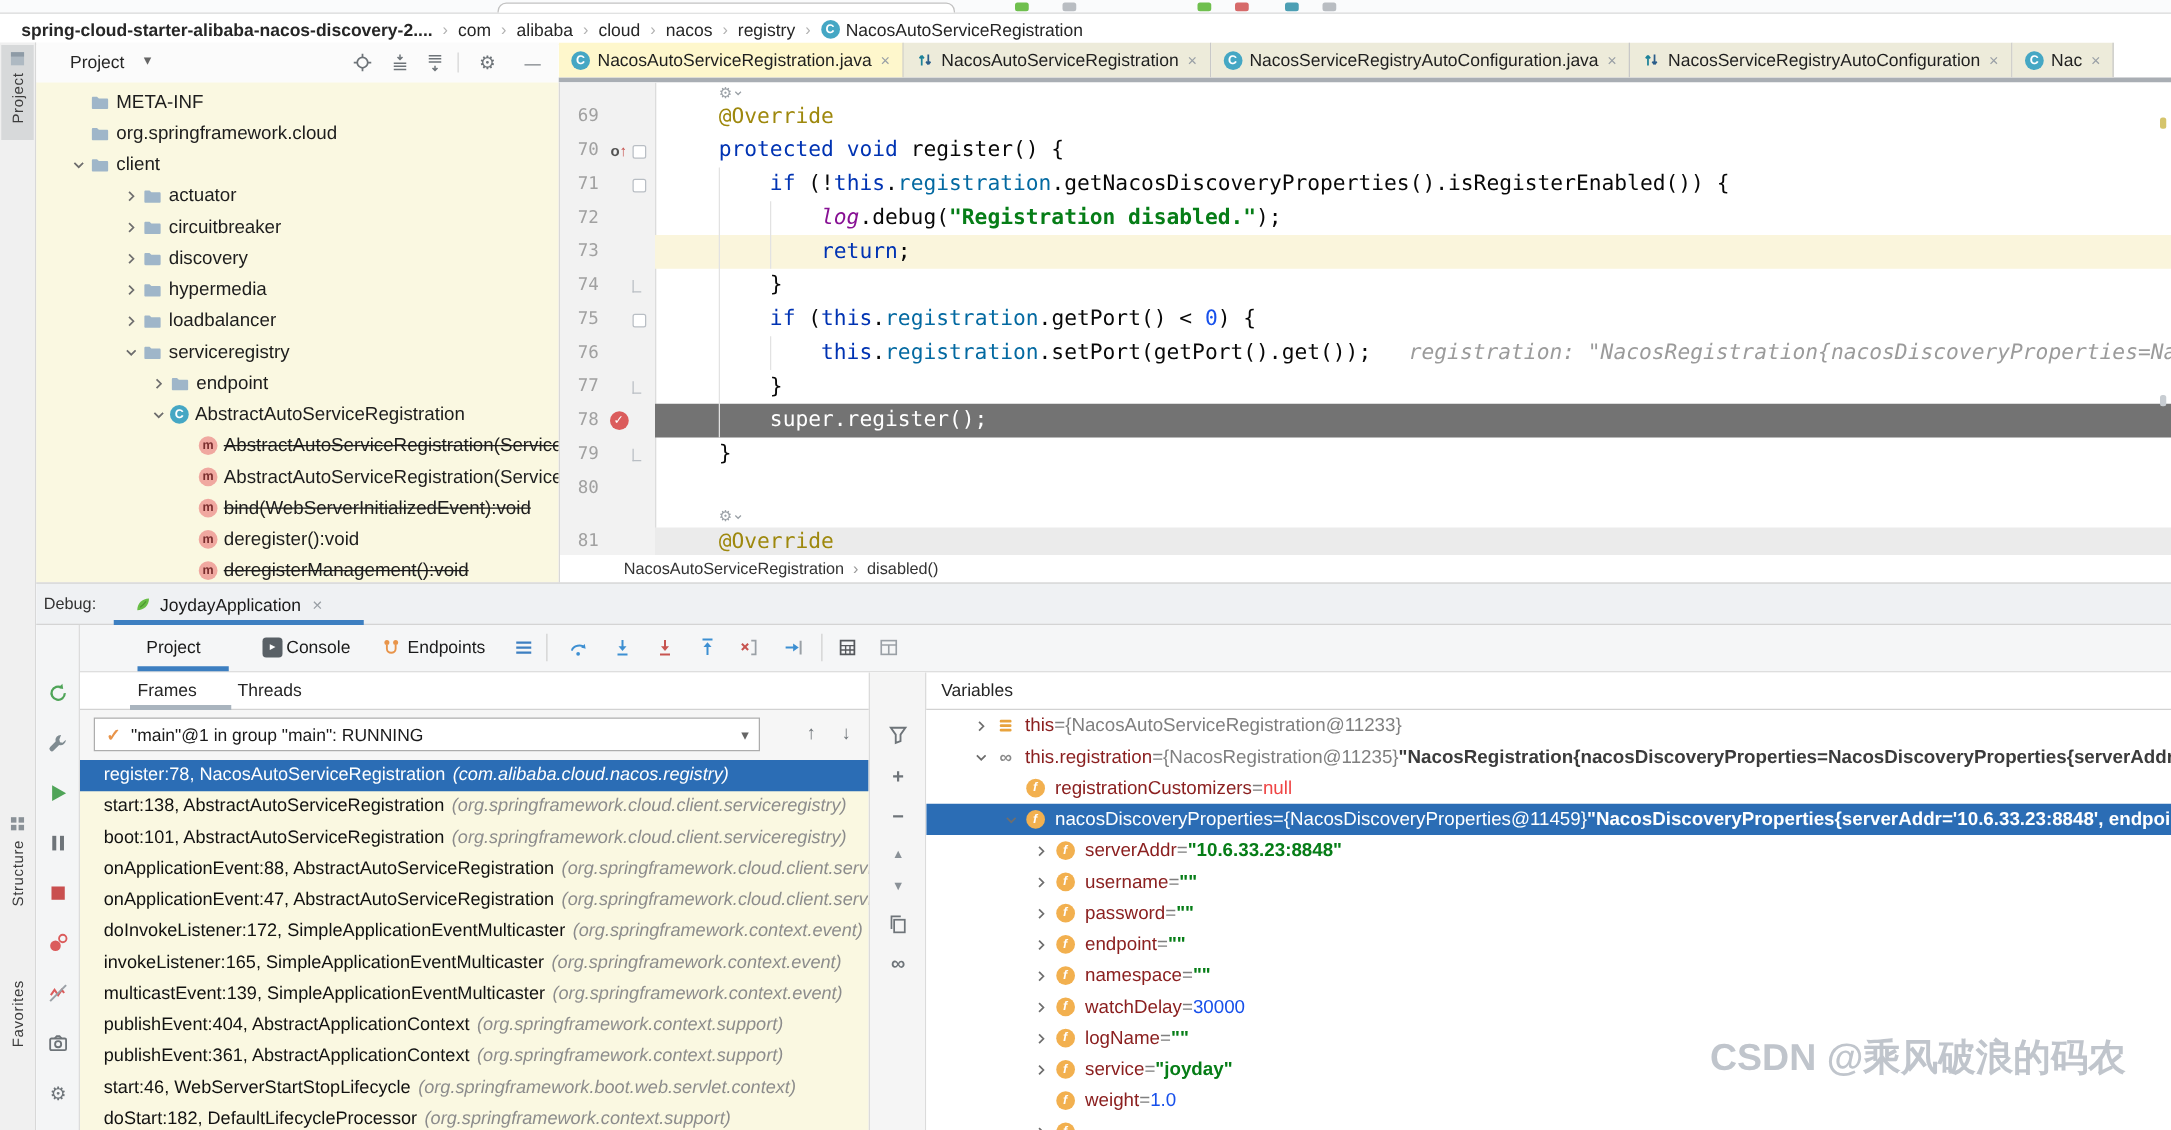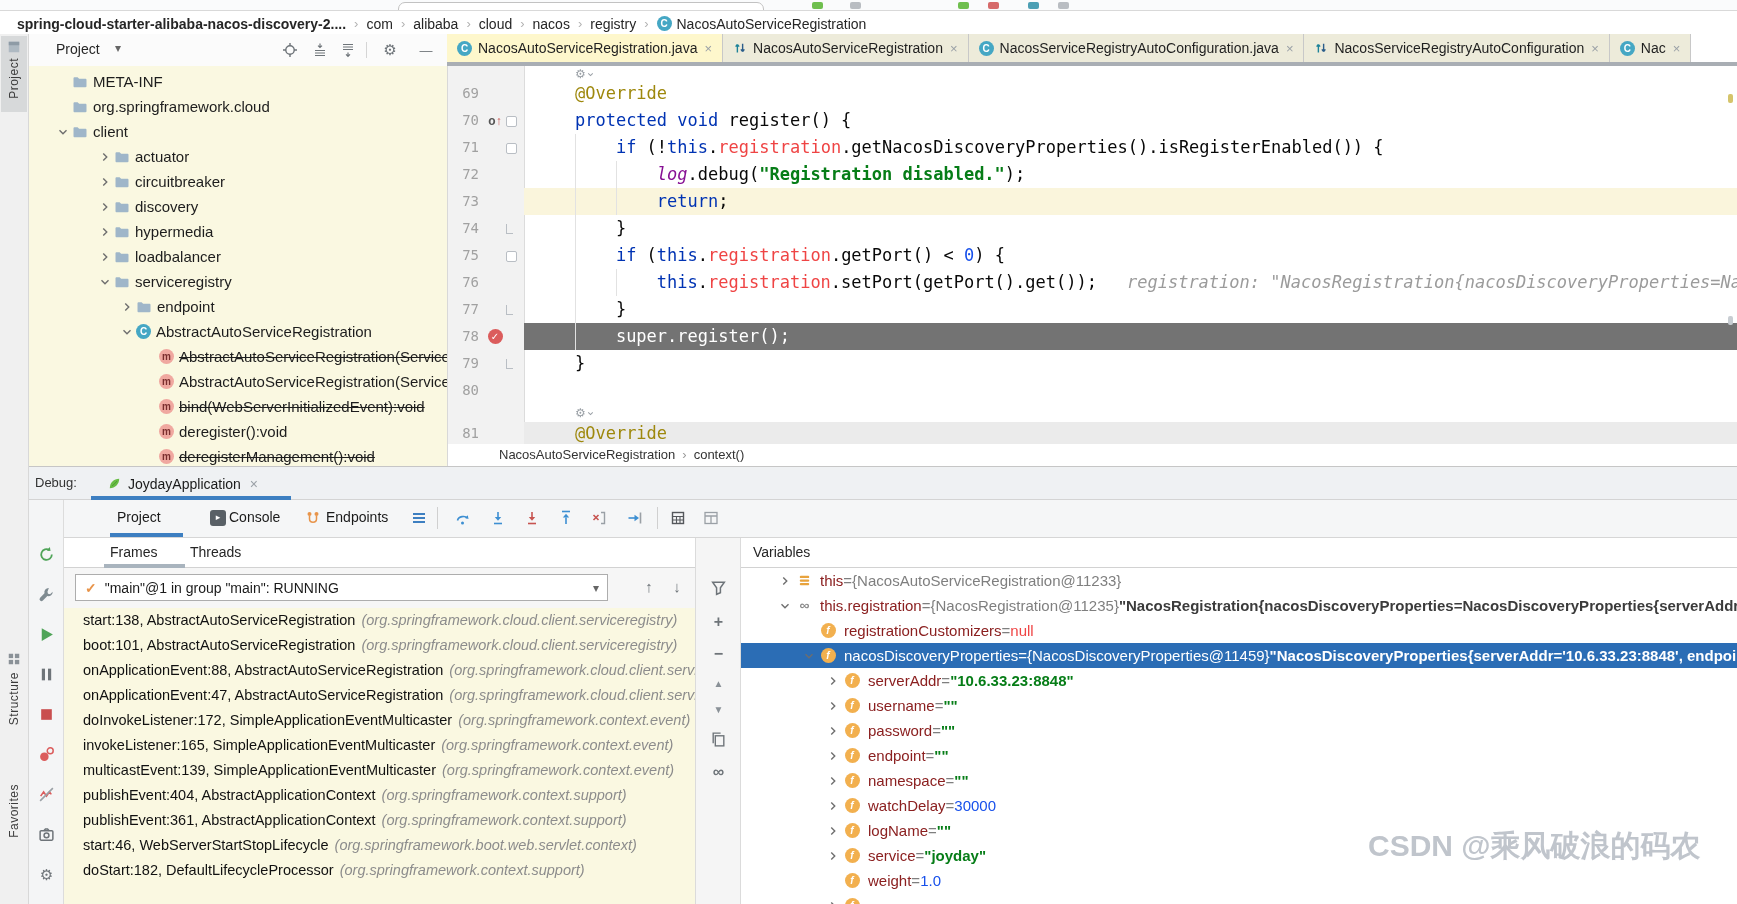--- a/index.html
+++ b/index.html
@@ -61,21 +61,21 @@
   .eline .fold{position:absolute;left:58px;top:9px;width:9px;height:9px;border:1px solid #b9bec4;border-radius:2px;background:#fff;}
   .eline .fold.end{border:none;border-left:1px solid #b9bec4;border-bottom:1px solid #b9bec4;border-radius:0;width:6px;background:transparent;}
   .eline .codecell{position:absolute;left:76px;right:0;top:0;bottom:0;padding-left:10px;
         font:17px/27px "DejaVu Sans Mono",monospace;white-space:pre;overflow:hidden;}
   .eline.caret .codecell{background:#faf5dc;}
   .eline.exec .codecell{background:#737373;}
   .bpdot{width:15px;height:15px;border-radius:50%;background:#db5c5c;color:#fff;font-size:10px;line-height:15px;text-align:center;}
   .ovr{font-size:12px;font-weight:bold;color:#555;}
   .ovr b{color:#c75450;}
   .tk-k{color:#0033b3;} .tk-p{color:#080808;} .tk-a{color:#9e880d;} .tk-s{color:#067d17;font-weight:bold;}
-  .tk-f{color:#ef4444;} .tk-l{color:#871094;font-style:italic;} .tk-n{color:#1750eb;} .tk-w{color:#fff;}
+  .tk-f{color:#0369a1;} .tk-l{color:#871094;font-style:italic;} .tk-n{color:#1750eb;} .tk-w{color:#fff;}
   .hint{color:#9b9b9b;font-style:italic;padding-left:30px;}
   .iguide{position:absolute;width:1px;background:#e2e2e2;}
   #sticky81{position:absolute;left:0;top:356px;width:100%;height:22px;}
   #sticky81 .band{position:absolute;left:76px;right:0;top:0;bottom:0;background:#ebebeb;
         font:17px/22px "DejaVu Sans Mono",monospace;white-space:pre;color:#9e880d;padding-left:10px;}
   #sticky81 .num{position:absolute;left:0;width:31px;text-align:right;font:14px/22px "DejaVu Sans Mono",monospace;color:#a1a1a1;}
   #ebc{position:absolute;left:0;top:378px;width:100%;height:21px;background:#fff;display:flex;align-items:center;padding-left:51px;box-sizing:border-box;font-size:13px;color:#333;}
   #ebc .sep{color:#999;margin:0 7px;}
   .scrollmark{position:absolute;right:4px;width:5px;height:9px;border-radius:2px;}
 
@@ -481,21 +481,21 @@
             </svg></span>
         </div>
       </div>
     <div id="sticky81">
       <span class="num">81</span>
       <span class="band">    <span class="tk-a">@Override</span></span>
     </div>
     <div id="ebc">
       <span>NacosAutoServiceRegistration</span>
       <span class="sep">›</span>
-      <span>context()</span>
+      <span>disabled()</span>
     </div>
     <div class="scrollmark" style="top:28px;background:#d5c46b;"></div>
     <div class="scrollmark" style="top:250px;background:#c8cdd2;"></div>
   <div class="iguide" style="left: 127px; top: 68px; height: 216px;"></div>
       <div class="iguide" style="left: 168px; top: 95px; height: 54px;"></div>
       <div class="iguide" style="left: 168px; top: 203px; height: 27px;"></div>
     </div>
 
   <div class="abs" id="debug">
     <div id="dbg-header">
@@ -644,20 +644,21 @@
     <div id="frames-band">
       <div id="thr-select">
         <span class="chk">✓</span>
         <span>"main"@1 in group "main": RUNNING</span>
         <span class="car">▾</span>
       </div>
     <span class="icon fbic" style="color: rgb(110, 116, 121); font-size: 15px; left: 576px;">↑</span>
         <span class="icon fbic" style="color: rgb(110, 116, 121); font-size: 15px; left: 604px;">↓</span>
       </div>
     <div id="frames-list">
+        <div class="frow sel"><span class="fm">register:78, NacosAutoServiceRegistration</span><span class="fp">(com.alibaba.cloud.nacos.registry)</span></div>
         <div class="frow"><span class="fm">start:138, AbstractAutoServiceRegistration</span><span class="fp">(org.springframework.cloud.client.serviceregistry)</span></div>
         <div class="frow"><span class="fm">boot:101, AbstractAutoServiceRegistration</span><span class="fp">(org.springframework.cloud.client.serviceregistry)</span></div>
         <div class="frow"><span class="fm">onApplicationEvent:88, AbstractAutoServiceRegistration</span><span class="fp">(org.springframework.cloud.client.servic</span></div>
         <div class="frow"><span class="fm">onApplicationEvent:47, AbstractAutoServiceRegistration</span><span class="fp">(org.springframework.cloud.client.servic</span></div>
         <div class="frow"><span class="fm">doInvokeListener:172, SimpleApplicationEventMulticaster</span><span class="fp">(org.springframework.context.event)</span></div>
         <div class="frow"><span class="fm">invokeListener:165, SimpleApplicationEventMulticaster</span><span class="fp">(org.springframework.context.event)</span></div>
         <div class="frow"><span class="fm">multicastEvent:139, SimpleApplicationEventMulticaster</span><span class="fp">(org.springframework.context.event)</span></div>
         <div class="frow"><span class="fm">publishEvent:404, AbstractApplicationContext</span><span class="fp">(org.springframework.context.support)</span></div>
         <div class="frow"><span class="fm">publishEvent:361, AbstractApplicationContext</span><span class="fp">(org.springframework.context.support)</span></div>
         <div class="frow"><span class="fm">start:46, WebServerStartStopLifecycle</span><span class="fp">(org.springframework.boot.web.servlet.context)</span></div>

